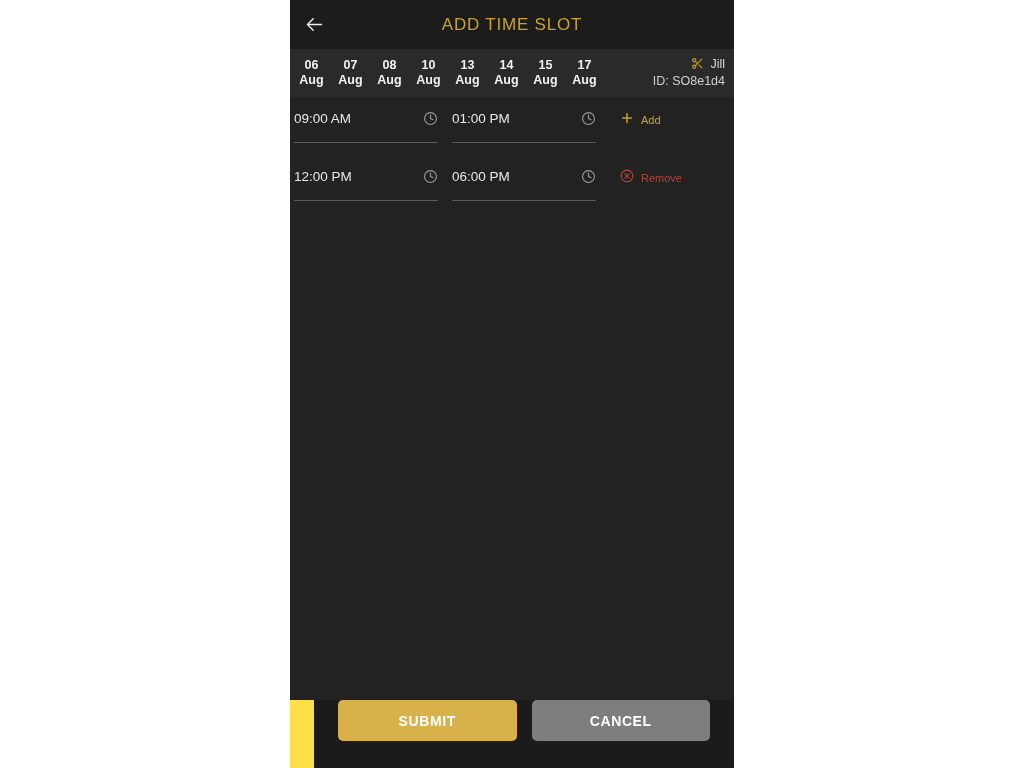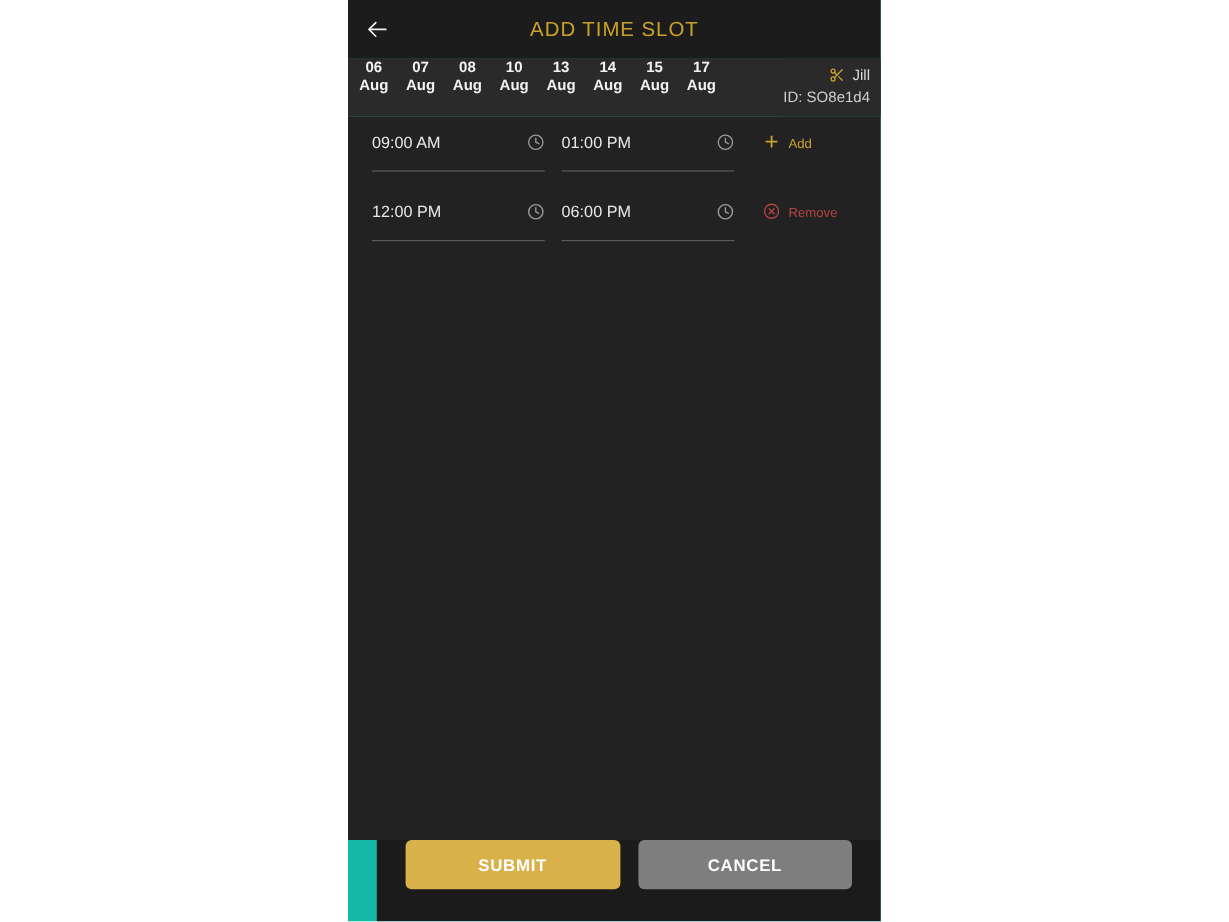--- a/index.html
+++ b/index.html
@@ -19,21 +19,21 @@
     background: #ffffff;
   }
 
   
   #app {
     position: absolute;
     left: 290px;
     top: 0;
     width: 444px;
     height: 768px;
-    background: #14b8a6;
+    background: #fde047;
     display: flex;
     flex-direction: column;
     overflow: hidden;
   }
 
   
   .appbar {
     position: relative;
     height: 49px;
     flex: 0 0 49px;
@@ -68,21 +68,21 @@
     height: 48px;
     background: #2a2a2a;
     display: flex;
     align-items: stretch;
     position: relative;
   }
   .chip-scroll {
     flex: 1 1 auto;
     max-width: 310px;
     display: flex;
-    align-items: flex-start;
+    align-items: center;
     overflow: hidden;
     padding-left: 2px;
   }
   .chip {
     flex: 0 0 auto;
     min-width: 39px;
     padding: 0 5px;
     text-align: center;
     color: #f2f2f2;
     font-size: 12.5px;
@@ -120,21 +120,21 @@
     color: #cfcfcf;
     font-size: 12.5px;
     line-height: 17px;
     margin-top: 1px;
   }
 
   
   .content {
     flex: 1 1 auto;
     background: #222222;
-    padding: 0 20px;
+    padding: 0 4px;
     overflow: hidden;
     text-align: center;
   }
 
   .slot-row {
     display: flex;
     align-items: flex-start;
     height: 58px;
   }
 

